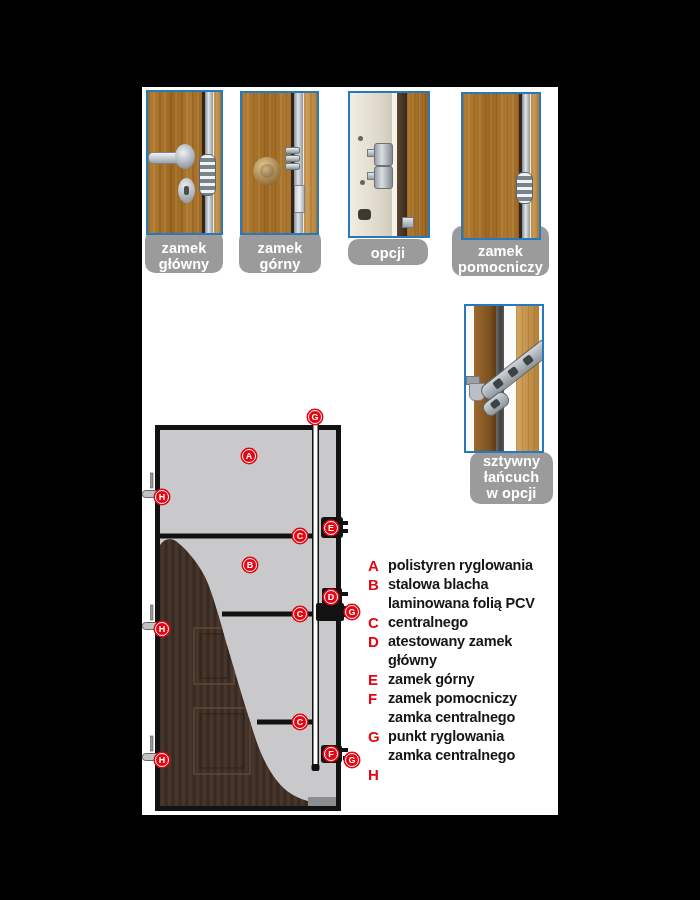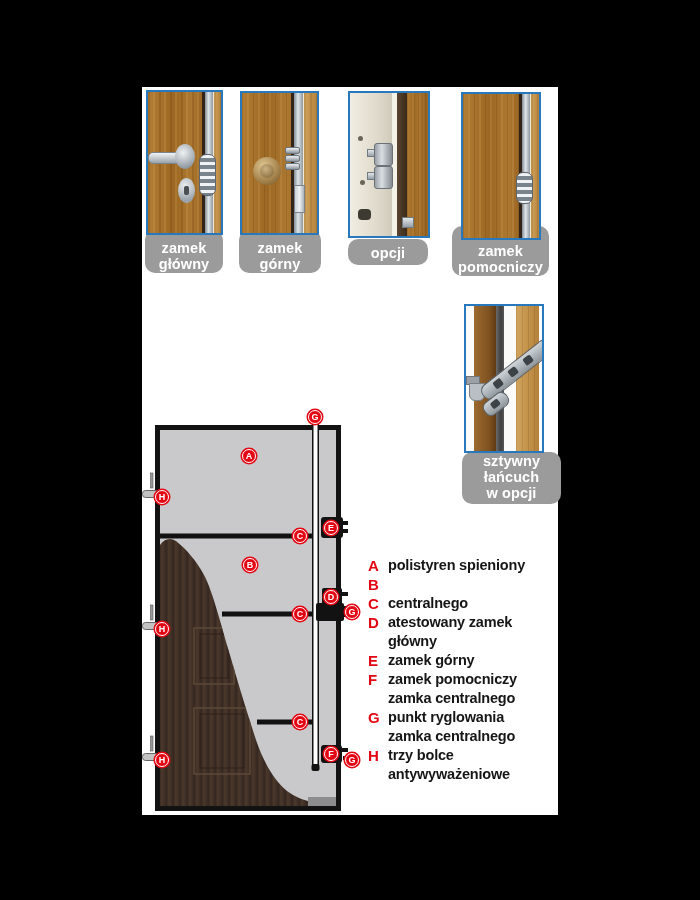--- a/index.html
+++ b/index.html
@@ -111,21 +111,21 @@
       </div>
     </div>
 
     <div class="plabel" style="left:3px;top:143px;width:78px;height:43px;">zamek
 główny</div>
     <div class="plabel" style="left:97px;top:143px;width:82px;height:43px;">zamek
 górny</div>
     <div class="plabel" style="left:206px;top:152px;width:80px;height:26px;padding-bottom:4px;">opcji</div>
     <div class="plabel" style="left:310px;top:139px;width:97px;height:50px;">zamek
 pomocniczy</div>
-    <div class="plabel" style="left:320px;top:365px;width:99px;height:52px;padding-bottom:3px;">sztywny
+    <div class="plabel" style="left:328px;top:365px;width:83px;height:52px;padding-bottom:3px;">sztywny
 łańcuch
 w opcji</div>
 
     <svg class="diagram-svg" width="220" height="410" viewBox="140 405 220 410">
       <defs>
         <pattern id="grain" width="7" height="10" patternUnits="userSpaceOnUse">
           <rect width="7" height="10" fill="#3f2f25"></rect>
           <rect x="0" width="2.5" height="10" fill="#48362a"></rect>
           <rect x="4.5" width="1.2" height="10" fill="#332520"></rect>
         </pattern>
@@ -194,24 +194,26 @@
     <div class="badge" style="left:151px;top:520px;">C</div>
     <div class="badge" style="left:13px;top:535px;">H</div>
     <div class="badge" style="left:151px;top:628px;">C</div>
     <div class="badge" style="left:182px;top:660px;">F</div>
     <div class="badge" style="left:203px;top:666px;">G</div>
     <div class="badge" style="left:13px;top:666px;">H</div>
 
     <div class="legend">
       <div class="legend-row">
         <div class="legend-letter">A</div>
-        <div class="legend-text">polistyren spieniony</div>
+        <div class="legend-text">polistyren ryglowania</div>
       </div>
       <div class="legend-row">
         <div class="legend-letter">B</div>
+        <div class="legend-text">stalowa blacha
+laminowana folią PCV</div>
       </div>
       <div class="legend-row">
         <div class="legend-letter">C</div>
         <div class="legend-text">centralnego</div>
       </div>
       <div class="legend-row">
         <div class="legend-letter">D</div>
         <div class="legend-text">atestowany zamek
 główny</div>
       </div>
@@ -224,19 +226,17 @@
         <div class="legend-text">zamek pomocniczy
 zamka centralnego</div>
       </div>
       <div class="legend-row">
         <div class="legend-letter">G</div>
         <div class="legend-text">punkt ryglowania
 zamka centralnego</div>
       </div>
       <div class="legend-row">
         <div class="legend-letter">H</div>
-        <div class="legend-text">trzy bolce
-antywyważeniowe</div>
       </div>
     </div>
 
   </div>
 </div>
 
 </body></html>

